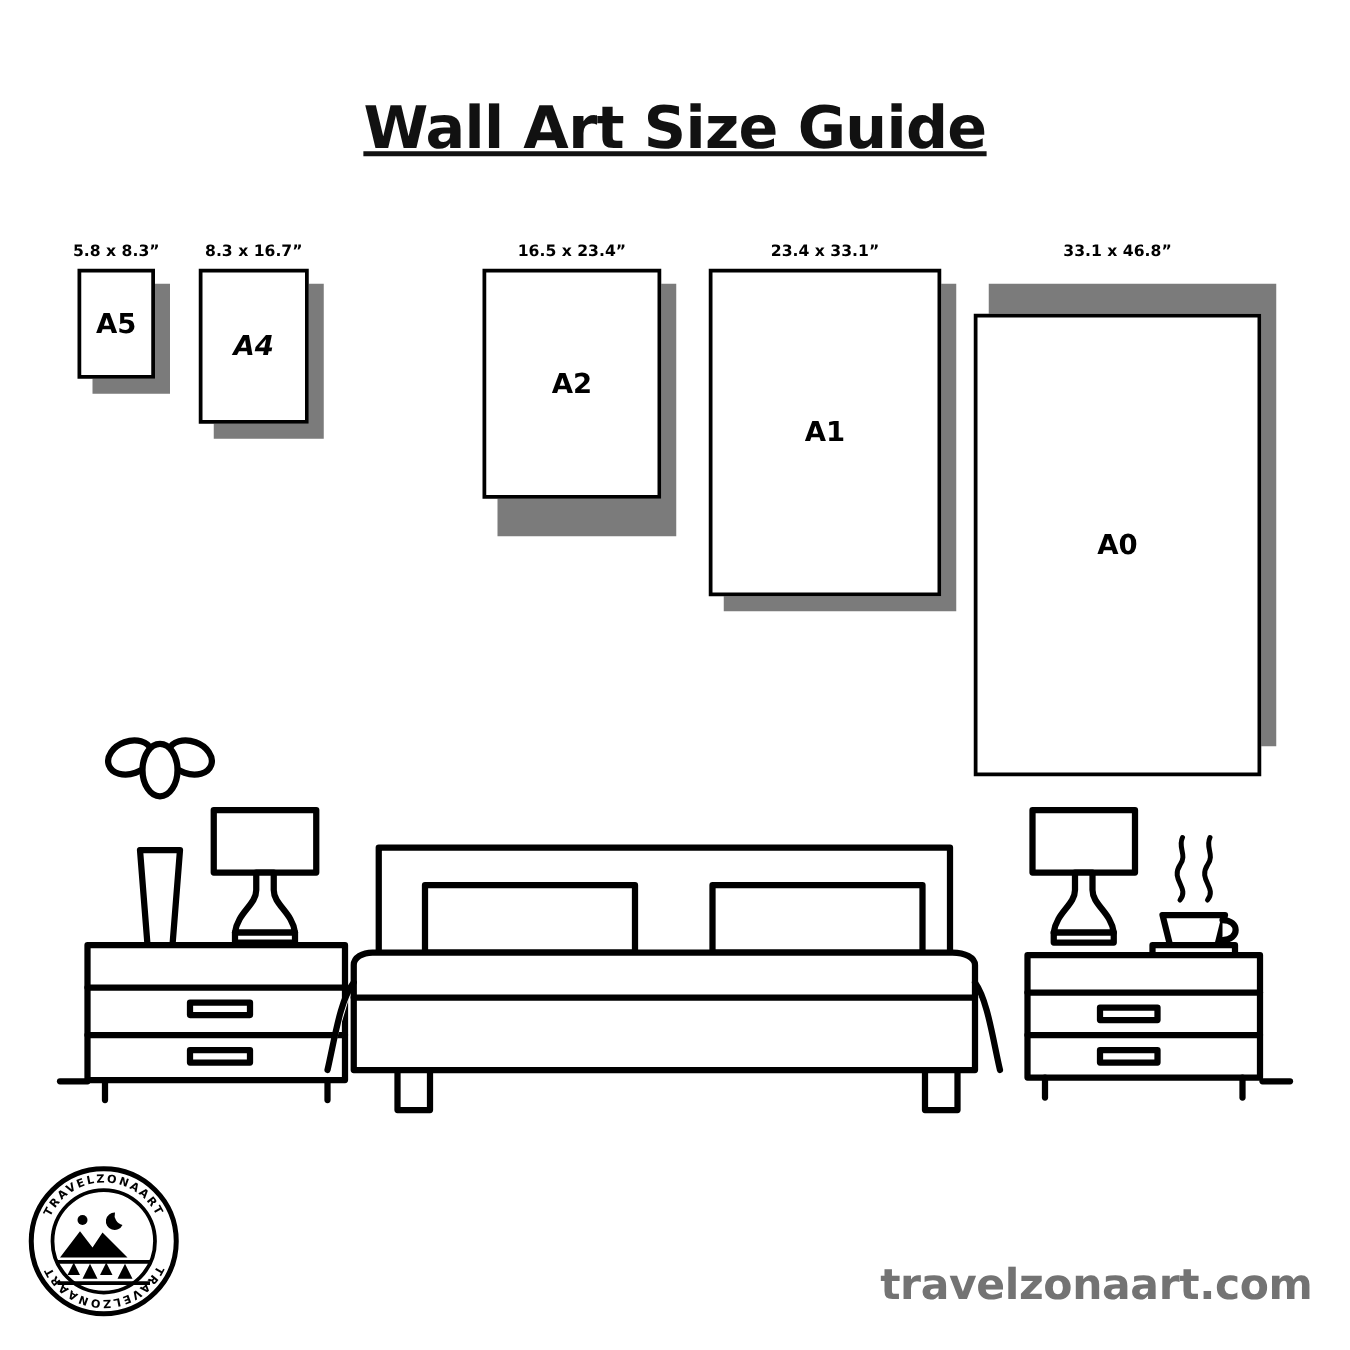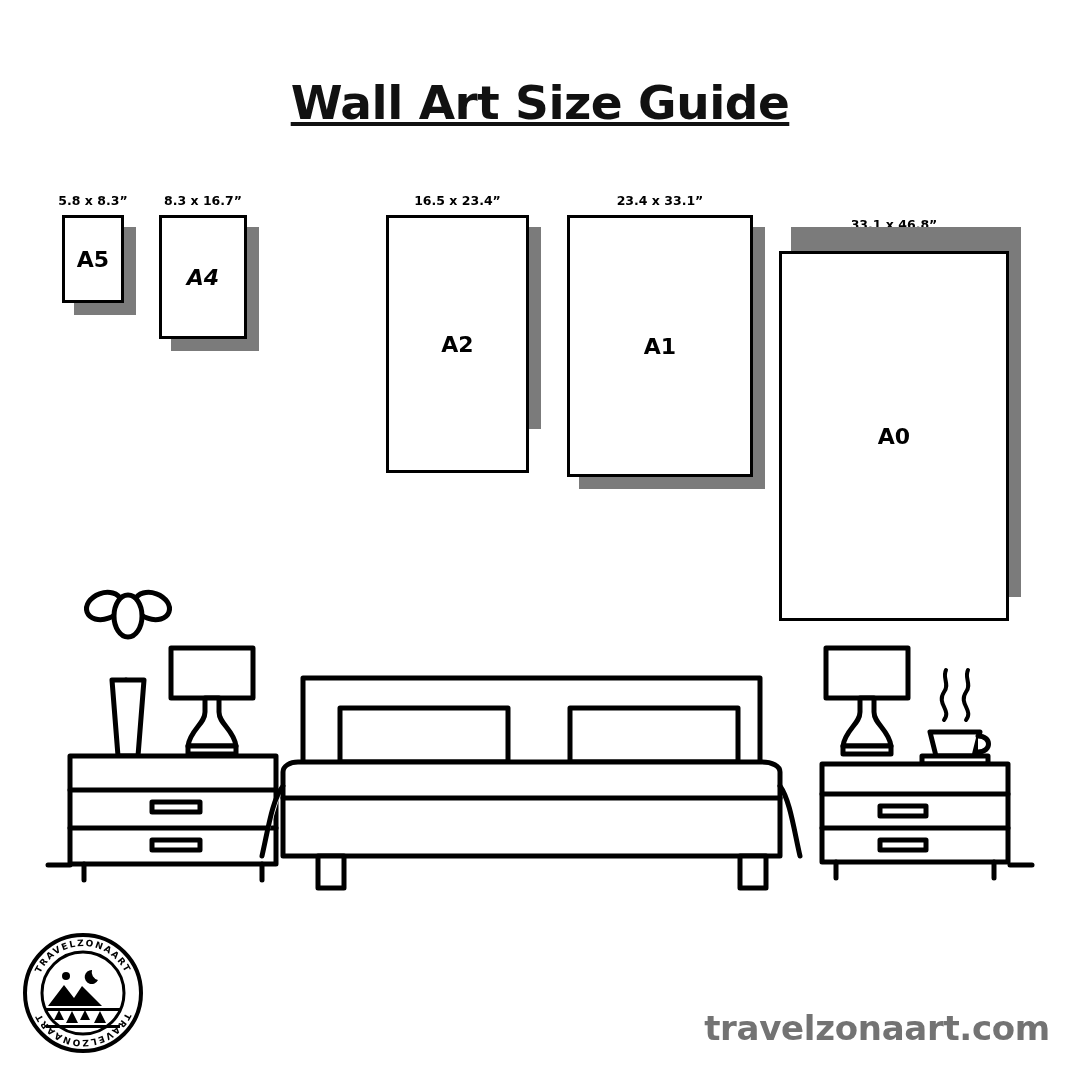--- a/index.html
+++ b/index.html
@@ -111,33 +111,33 @@
     <div class="frame-group" style="left: 159px; top: 28px; width: 88px; height: 154px;">
       <div class="frame-label" style="top: 0px;">8.3 x 16.7”</div>
       <div class="frame-shadow" style="left: 12px; top: 34px; width: 88px; height: 124px;"></div>
       <div class="frame-box" style="left: 0px; top: 22px; width: 88px; height: 124px; font-style: italic;">
         <span class="frame-name">A4</span>
       </div>
     </div>
     <div class="frame-group" style="left: 386px; top: 28px; width: 143px; height: 232px;">
       <div class="frame-label" style="top: 0px;">16.5 x 23.4”</div>
       <div class="frame-shadow" style="left: 12px; top: 34px; width: 143px; height: 202px;"></div>
-      <div class="frame-box" style="left: 0px; top: 22px; width: 143px; height: 258px;">
+      <div class="frame-box" style="left: 0px; top: 22px; width: 143px; height: 184px;">
         <span class="frame-name">A2</span>
       </div>
     </div>
     <div class="frame-group" style="left: 567px; top: 28px; width: 186px; height: 292px;">
       <div class="frame-label" style="top: 0px; text-align: right;">23.4 x 33.1”</div>
       <div class="frame-shadow" style="left: 12px; top: 34px; width: 186px; height: 262px;"></div>
       <div class="frame-box" style="left: 0px; top: 22px; width: 186px; height: 262px;">
         <span class="frame-name">A1</span>
       </div>
     </div>
     <div class="frame-group" style="left: 779px; top: 28px; width: 230px; height: 400px;">
-      <div class="frame-label" style="top: 0px; margin-top: 24px;">33.1 x 46.8”</div>
+      <div class="frame-label" style="top: 0px;">33.1 x 46.8”</div>
       <div class="frame-shadow" style="left: 12px; top: 34px; width: 230px; height: 370px;"></div>
       <div class="frame-box" style="left: 0px; top: 22px; width: 230px; height: 370px; margin-top: 36px;">
         <span class="frame-name">A0</span>
       </div>
     </div>
   </div>
 
 <div id="furniture">
   <svg width="1080" height="360" viewBox="0 0 1080 360" fill="none" xmlns="http://www.w3.org/2000/svg">
     <g stroke="#000" stroke-width="5" stroke-linejoin="round" stroke-linecap="round" fill="#fff">

